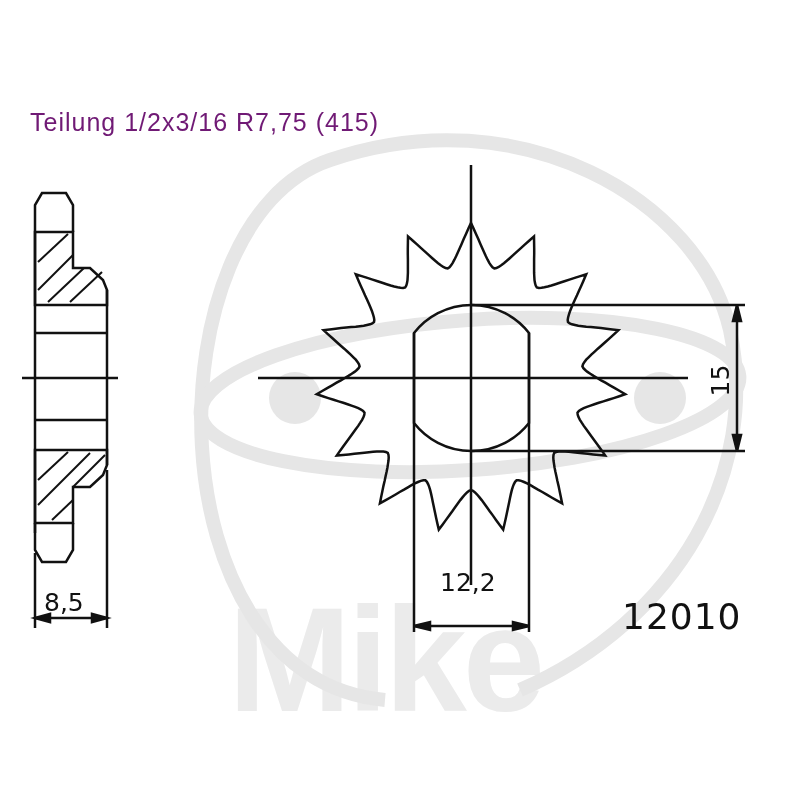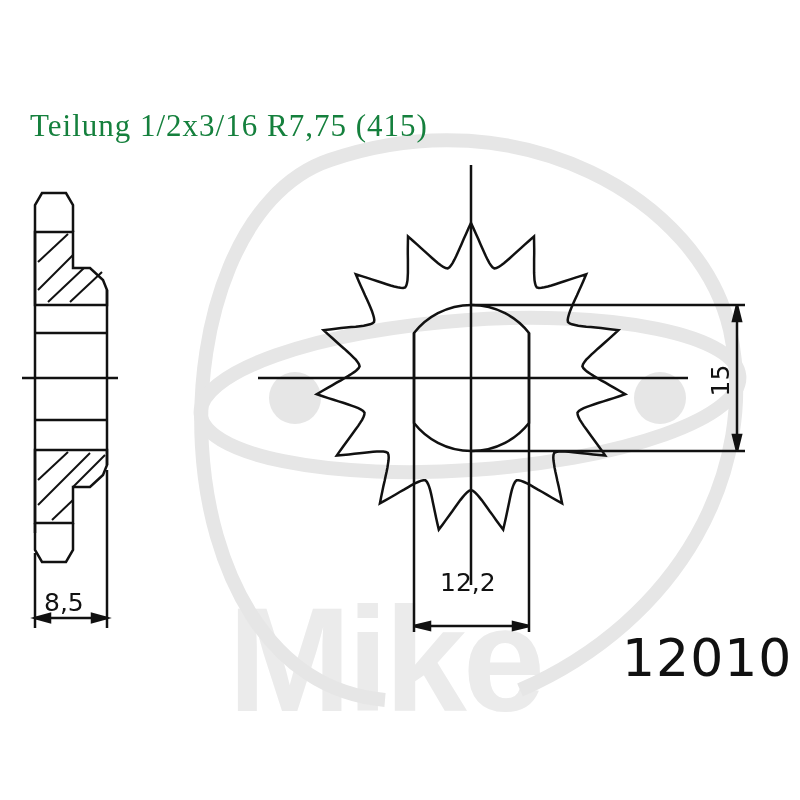--- a/index.html
+++ b/index.html
@@ -1,21 +1,21 @@
 <!DOCTYPE html>
 <html><head>
 <meta charset="utf-8">
 <style>
   html, body { margin: 0; padding: 0; background: #ffffff; }
   body { width: 800px; height: 800px; position: relative; overflow: hidden;
          font-family: "DejaVu Sans Mono", "Liberation Mono", monospace; }
   svg { position: absolute; left: 0; top: 0; }
-  .title { position: absolute; left: 30px; top: 108px; font-size: 31px; color: #15803d;
-           letter-spacing: 1px; white-space: pre; font-family: Liberation Serif, serif; }
-  .partno { position: absolute; left: 622px; top: 628px; font-size: 52px; color: #111;
+  .title { position: absolute; left: 30px; top: 108px; font-size: 25px; color: #701a75;
+           letter-spacing: 1px; white-space: pre; font-family: Liberation Sans, sans-serif; }
+  .partno { position: absolute; left: 622px; top: 596px; font-size: 36px; color: #111;
             font-family: "DejaVu Sans", sans-serif; letter-spacing: 1px; }
   .dim { position: absolute; color: #111; font-family: "DejaVu Sans", sans-serif; font-size: 25px; }
   .dim-85 { left: 44px; top: 588px; text-align: right; }
   .dim-122 { left: 440px; top: 568px; }
   .dim-15 { left: 705px; top: 366px; transform: rotate(-90deg); transform-origin: center; }
   .watermark { position: absolute; left: 228px; top: 575px; font-size: 148px; font-weight: bold;
                color: #ebebeb; font-family: "Liberation Sans", sans-serif; letter-spacing: -4px; }
 </style>
 </head>
 <body>

